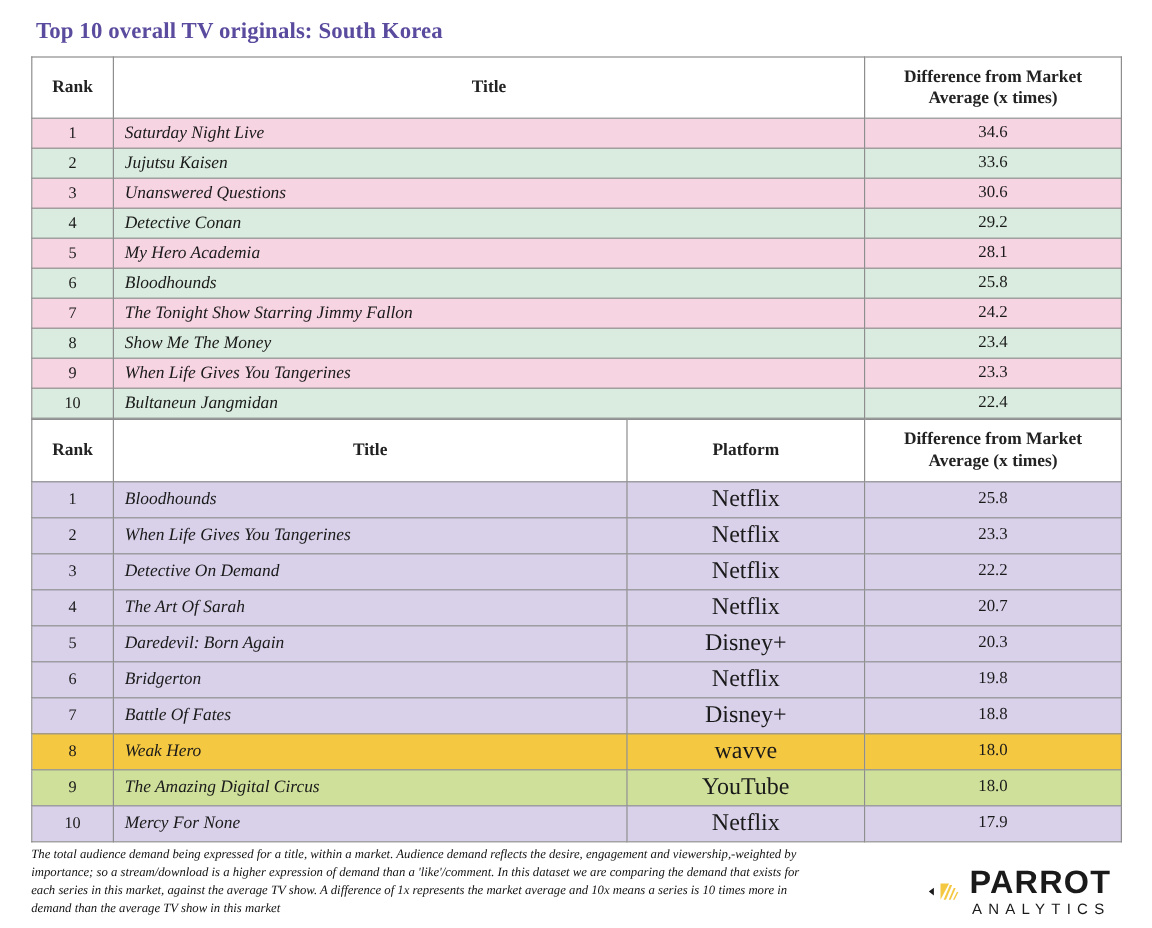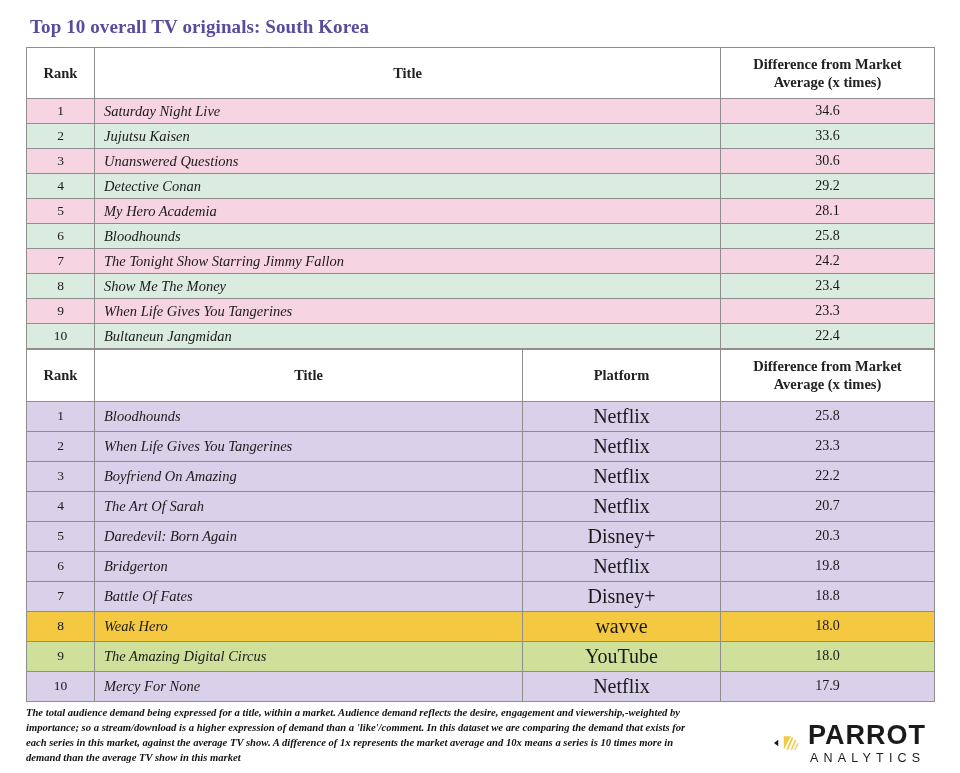--- a/index.html
+++ b/index.html
@@ -98,21 +98,21 @@
     line-height: 1.42;
     color: #111;
     max-width: 660px;
   }
   .footnote .daterange {
     display: block;
     margin-bottom: 1px;
   }
   .footnote .body {
     display: block;
-    font-weight: bold;
+    font-weight: normal;
   }
   .logo {
     display: flex;
     align-items: center;
     gap: 8px;
     padding-right: 8px;
   }
   .logo-mark {
     width: 26px;
     height: 44px;
@@ -254,21 +254,21 @@
           <td class="diff">25.8</td>
         </tr>
         <tr style="background: rgb(217, 209, 234);">
           <td class="rank">2</td>
           <td class="title">When Life Gives You Tangerines</td>
           <td class="platform">Netflix</td>
           <td class="diff">23.3</td>
         </tr>
         <tr style="background: rgb(217, 209, 234);">
           <td class="rank">3</td>
-          <td class="title">Boyfriend On Amazing</td>
+          <td class="title">Detective On Demand</td>
           <td class="platform">Netflix</td>
           <td class="diff">22.2</td>
         </tr>
         <tr style="background: rgb(217, 209, 234);">
           <td class="rank">4</td>
           <td class="title">The Art Of Sarah</td>
           <td class="platform">Netflix</td>
           <td class="diff">20.7</td>
         </tr>
         <tr style="background: rgb(217, 209, 234);">

